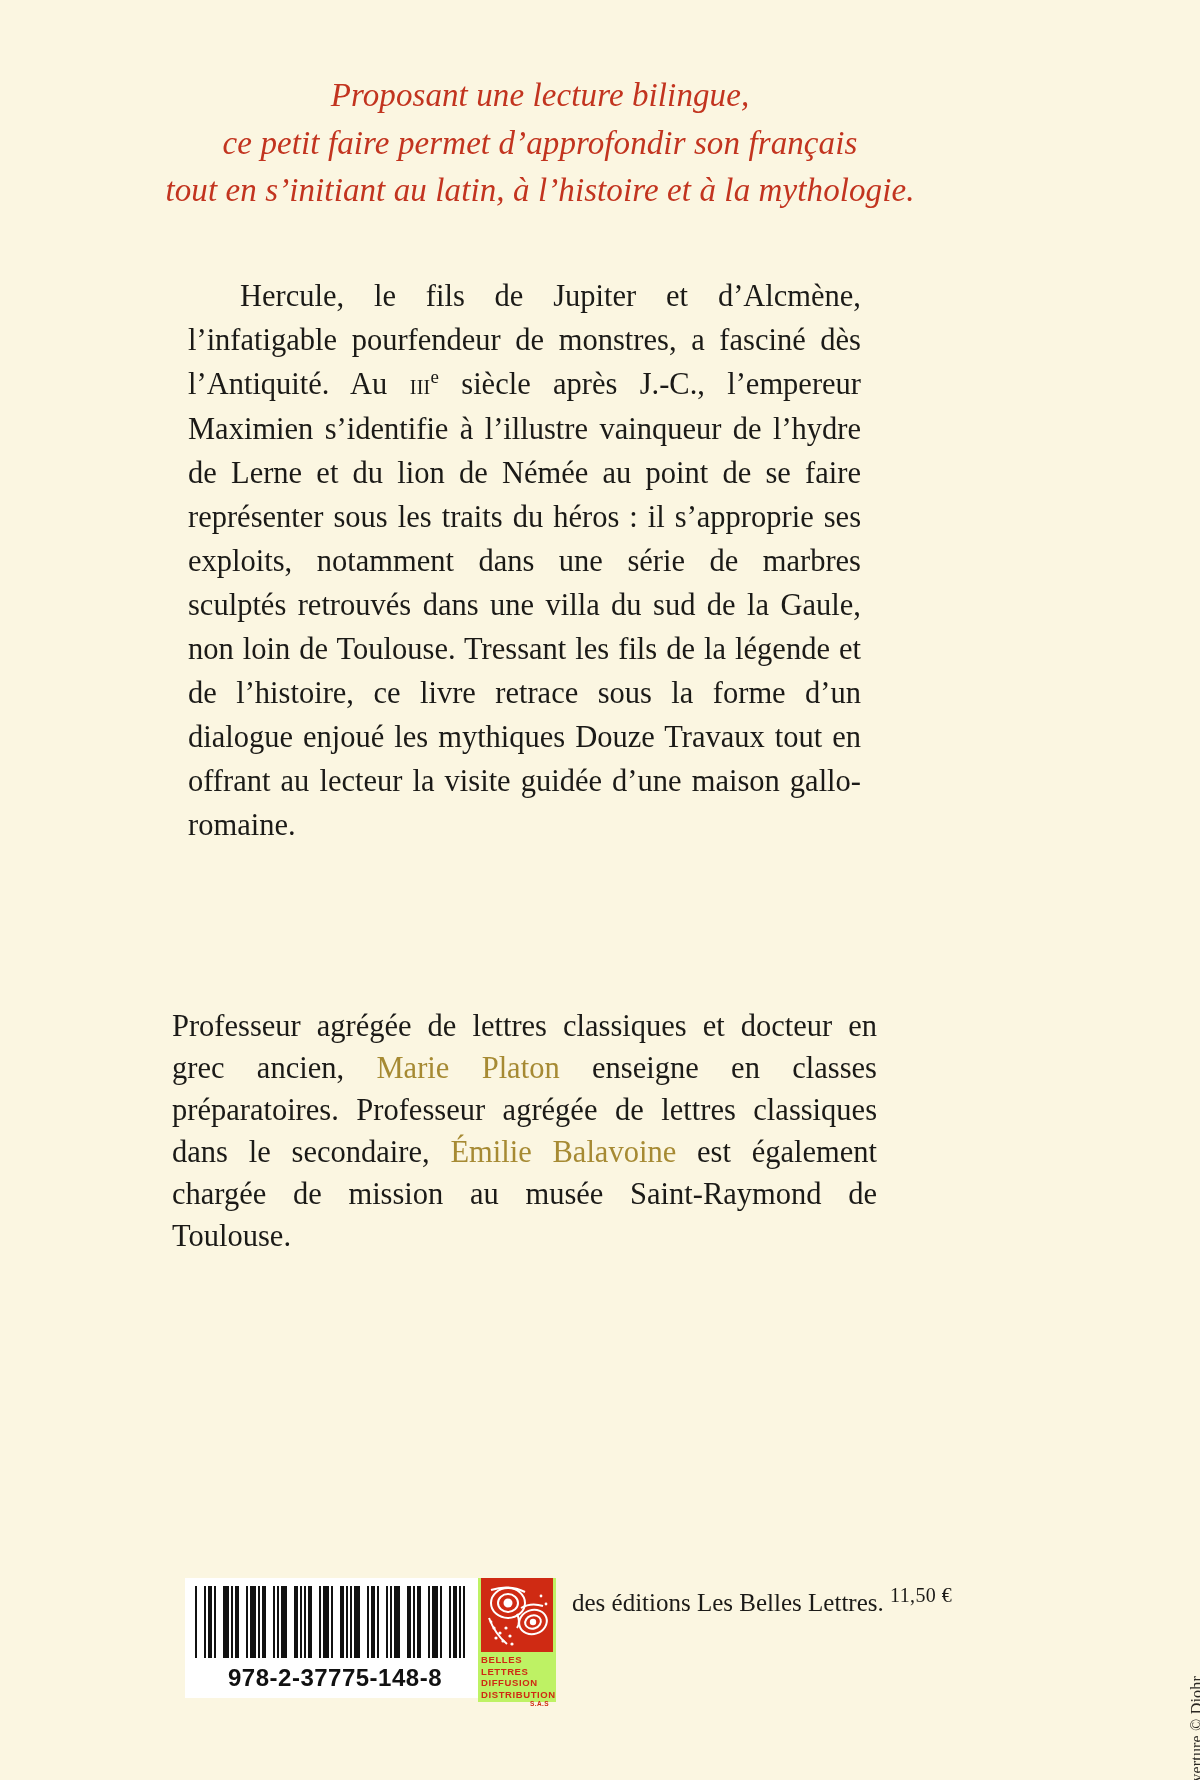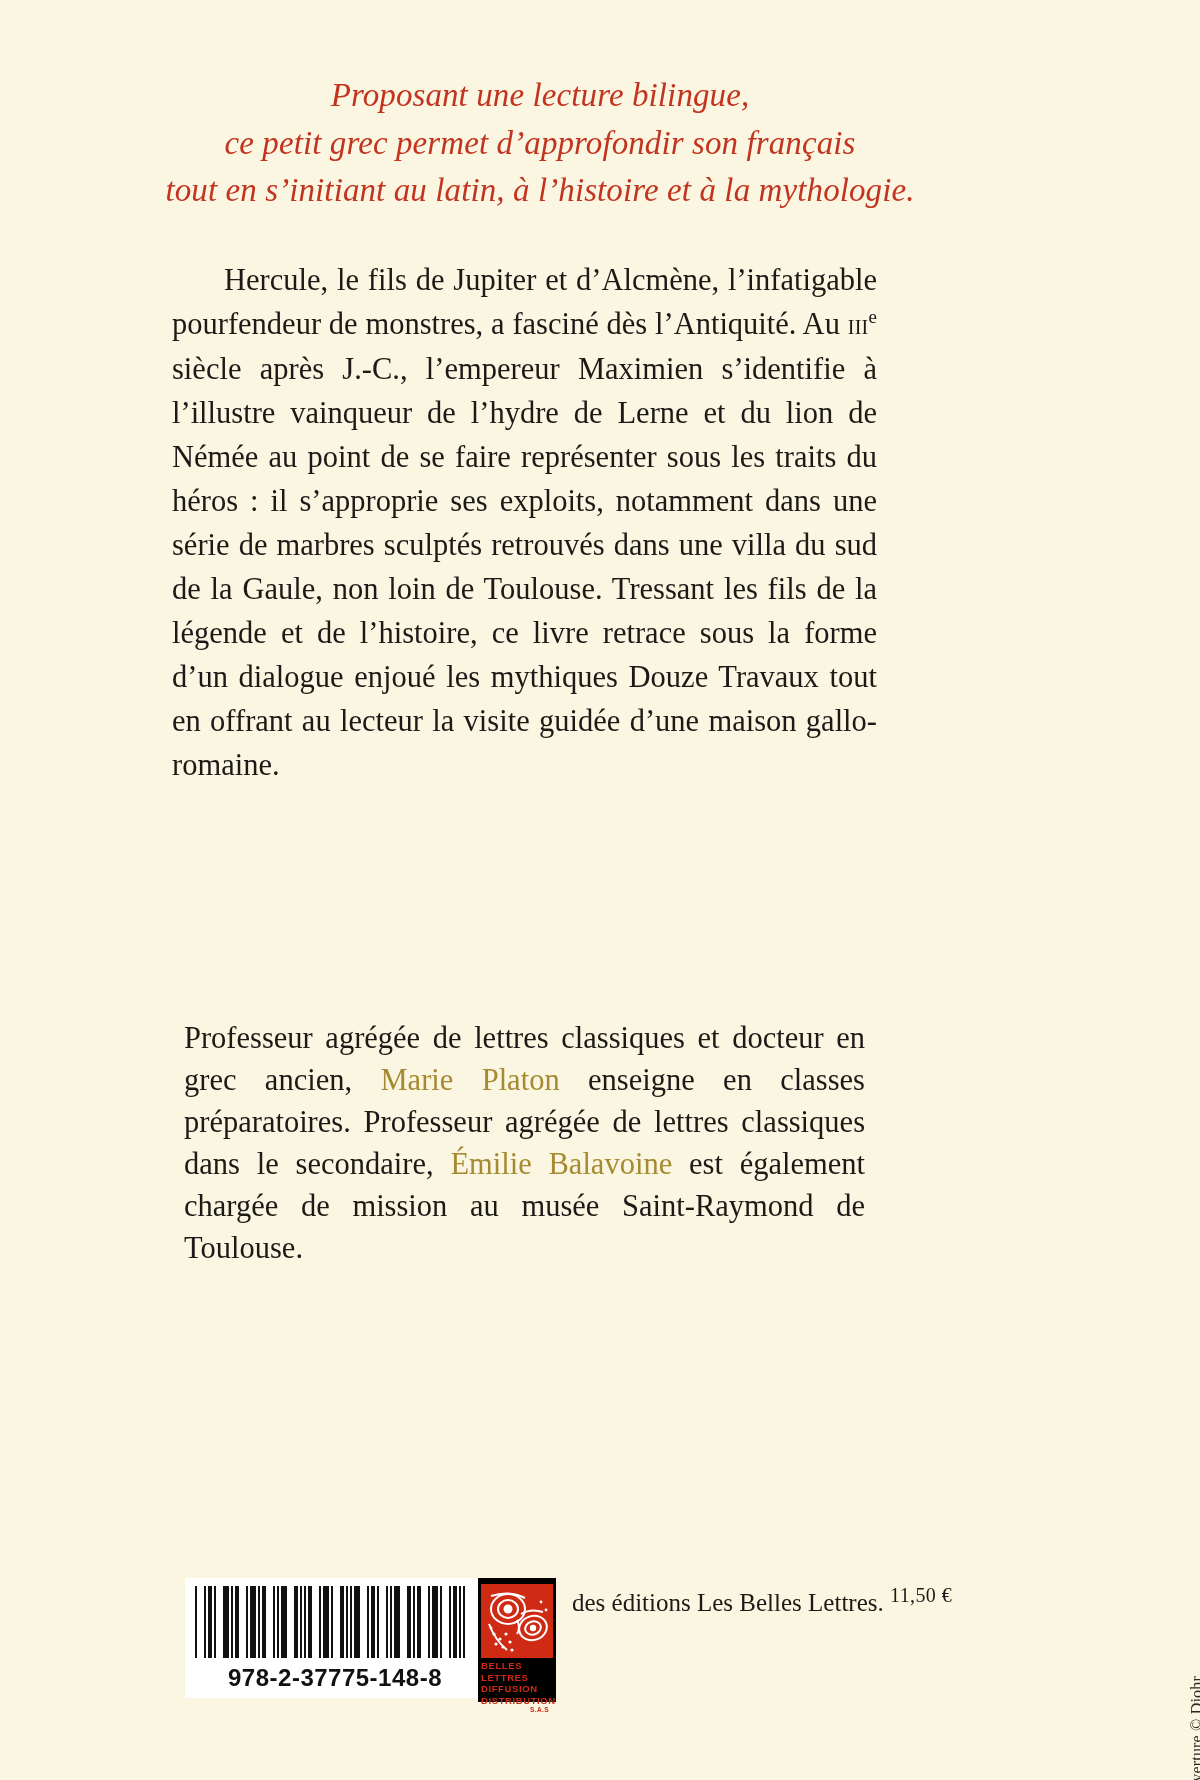--- a/index.html
+++ b/index.html
@@ -39,42 +39,42 @@
     left: 172px;
     top: 258px;
     width: 705px;
     color: #1b1a17;
     font-size: 30.5px;
     line-height: 44px;
     text-align: justify;
     text-justify: inter-word;
     font-family: "Liberation Serif", "DejaVu Serif", serif;
   }
-  .body-copy p { margin: 0; }
+  .body-copy p { margin: 16px; }
   .body-copy p.first { text-indent: 52px; }
   .smallcaps {
     font-variant: small-caps;
     font-size: 0.92em;
     letter-spacing: 0.3px;
   }
   .sup { font-size: 0.62em; vertical-align: super; line-height: 0; }
 
   
   .authors-copy {
     position: absolute;
     left: 172px;
     top: 1005px;
     width: 705px;
     color: #1b1a17;
     font-size: 30.5px;
     line-height: 42px;
     text-align: justify;
     text-justify: inter-word;
   }
-  .authors-copy p { margin: 12px; }
+  .authors-copy p { margin: 0; }
   .author-name { color: #a68a33; }
 
   
   .side-credit {
     position: absolute;
     right: 12px;
     top: 1182px;
     width: 360px;
     transform-origin: right top;
     transform: rotate(-90deg) translate(-100%, 0);
@@ -132,23 +132,23 @@
     color: #111111;
   }
 
   
   .bldd-logo {
     position: absolute;
     left: 478px;
     top: 8px;
     width: 78px;
     height: 124px;
-    background: #000000;
+    background: #bef264;
     box-sizing: border-box;
-    padding: 6px 3px;
+    padding: 0 3px;
   }
   .bldd-mark {
     width: 72px;
     height: 74px;
     background: #cf2a13;
     position: relative;
     overflow: hidden;
   }
   .bldd-lines {
     font-family: "Liberation Sans", "DejaVu Sans", sans-serif;
@@ -190,21 +190,21 @@
     white-space: nowrap;
   }
 </style>
 </head>
 <body>
 
 <div class="page">
 
   <div class="headline">
     <span class="hl-line">Proposant une lecture bilingue,</span>
-    <span class="hl-line">ce petit grec permet d’approfondir son français</span>
+    <span class="hl-line">ce petit faire permet d’approfondir son français</span>
     <span class="hl-line">tout en s’initiant au latin, à l’histoire et à la mythologie.</span>
   </div>
 
   <div class="body-copy">
     <p class="first"><span>Hercule, le fils de Jupiter et d’Alcmène, l’infatigable pourfendeur de monstres, a fasciné dès l’Antiquité. Au </span><span class="smallcaps">iii</span><span class="sup">e</span><span> siècle après J.-C., l’empereur Maximien s’identifie à l’illustre vainqueur de l’hydre de Lerne et du lion de Némée au point de se faire représenter sous les traits du héros : il s’approprie ses exploits, notamment dans une série de marbres sculptés retrouvés dans une villa du sud de la Gaule, non loin de Toulouse. Tressant les fils de la légende et de l’histoire, ce livre retrace sous la forme d’un dialogue enjoué les mythiques Douze Travaux tout en offrant au lecteur la visite guidée d’une maison gallo-romaine.</span></p>
   </div>
 
   <div class="authors-copy">
     <p><span>Professeur agrégée de lettres classiques et docteur en grec ancien, </span><span class="author-name">Marie Platon</span><span> enseigne en classes préparatoires. Professeur agrégée de lettres classiques dans le secondaire, </span><span class="author-name">Émilie Balavoine</span><span> est également chargée de mission au musée Saint-Raymond de Toulouse.</span></p>
   </div>

